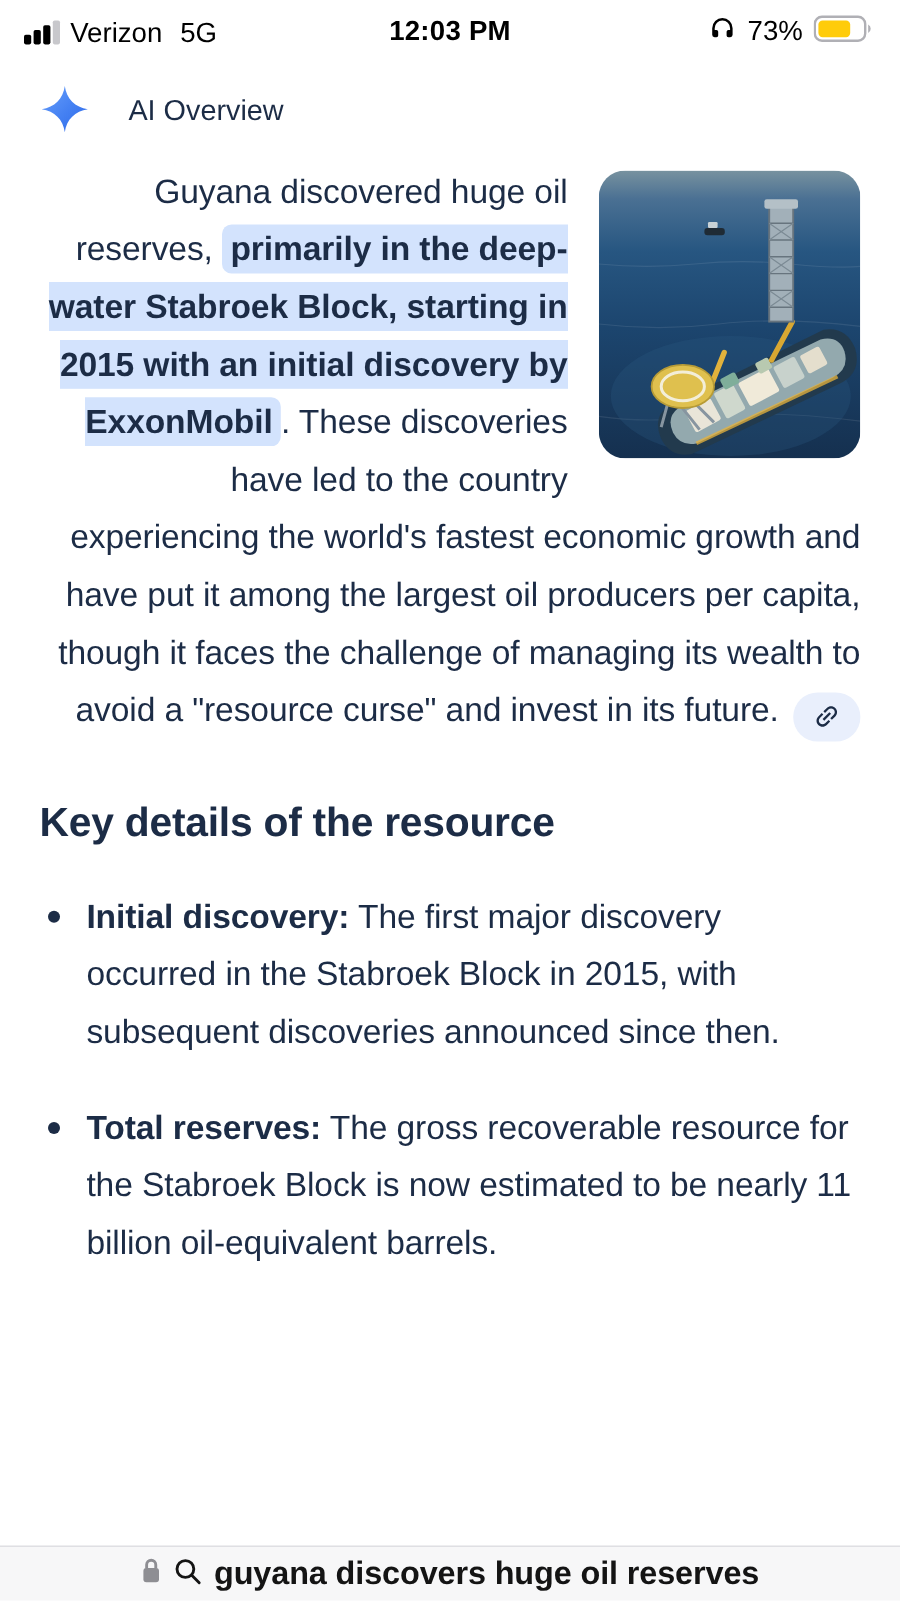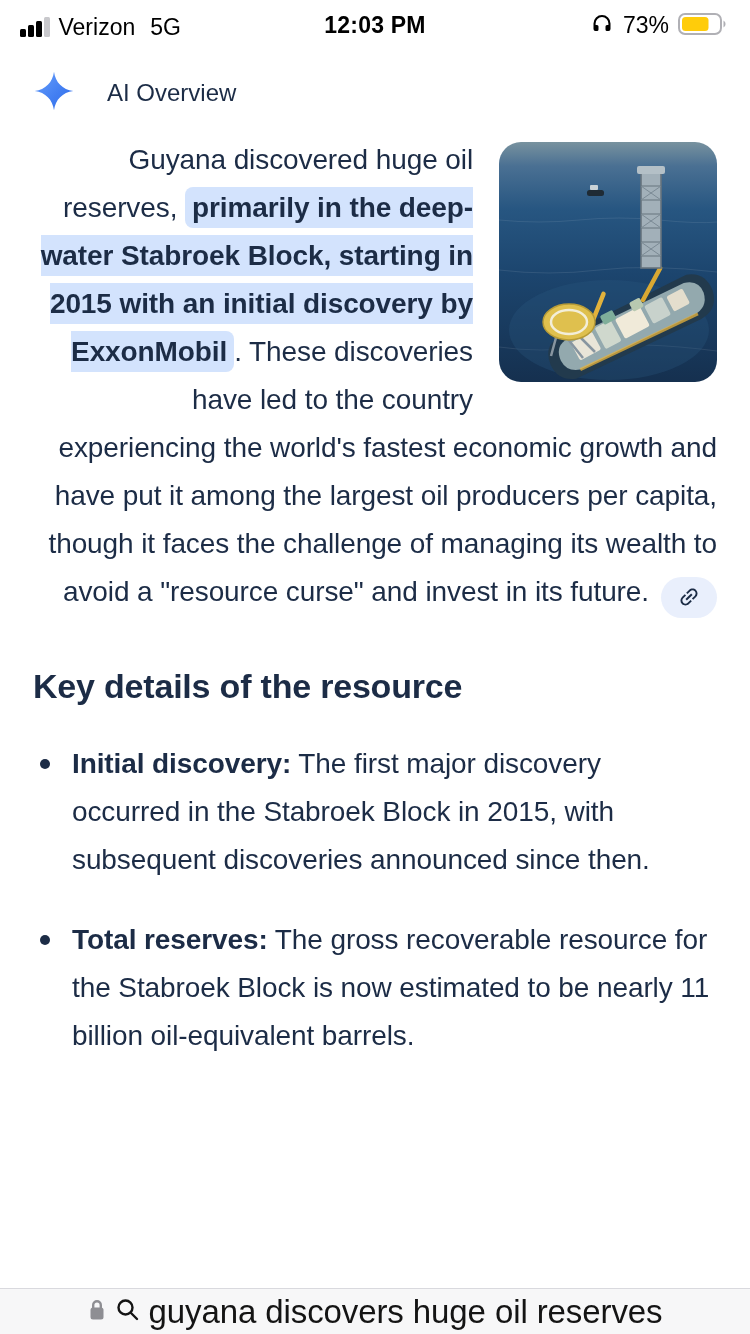--- a/index.html
+++ b/index.html
@@ -41,21 +41,21 @@
   .hl { background:#d3e3fd; color:inherit; font-weight:700; padding:5px 7px; border-radius:8px; box-decoration-break:slice; -webkit-box-decoration-break:slice; cursor:pointer; }
   .link-pill { display:inline-flex; width:56px; height:41px; border-radius:21px; background:#e9effc; align-items:center; justify-content:center; margin-left:12px; vertical-align:-8px; cursor:pointer; }
   .link-pill svg { transform:rotate(-45deg); }
   .section-heading { font-size:34px; line-height:44px; font-weight:700; color:#1c2c46; margin:46px 0 32px; letter-spacing:-0.2px; }
   .details { list-style:none; }
   .bullet { position:relative; padding-left:39px; padding-right:2px; font-size:28px; line-height:48px; margin-bottom:32px; letter-spacing:-0.1px; }
   .bullet::before { content:""; position:absolute; left:7px; top:19px; width:10px; height:10px; border-radius:50%; background:#1c2c46; }
   .bullet b { font-weight:700; }
   
   .bottom-bar { position:absolute; left:0; right:0; bottom:0; height:46px; background:#f7f7f8; border-top:1px solid #d9d9de; display:flex; align-items:center; justify-content:center; gap:9px; cursor:pointer; }
-  .bb-query { font-size:33px; color:#141414; letter-spacing:-0.1px; }
+  .bb-query { font-size:27px; color:#141414; letter-spacing:-0.1px;font-weight:bold; }
   .clearfix::after { content:""; display:block; clear:both; }
 </style>
 </head>
 <body>
 
 <div class="status-bar">
   <div class="sb-left">
     <div class="sig">
       <span class="s1"></span>
         <span class="s2"></span>

